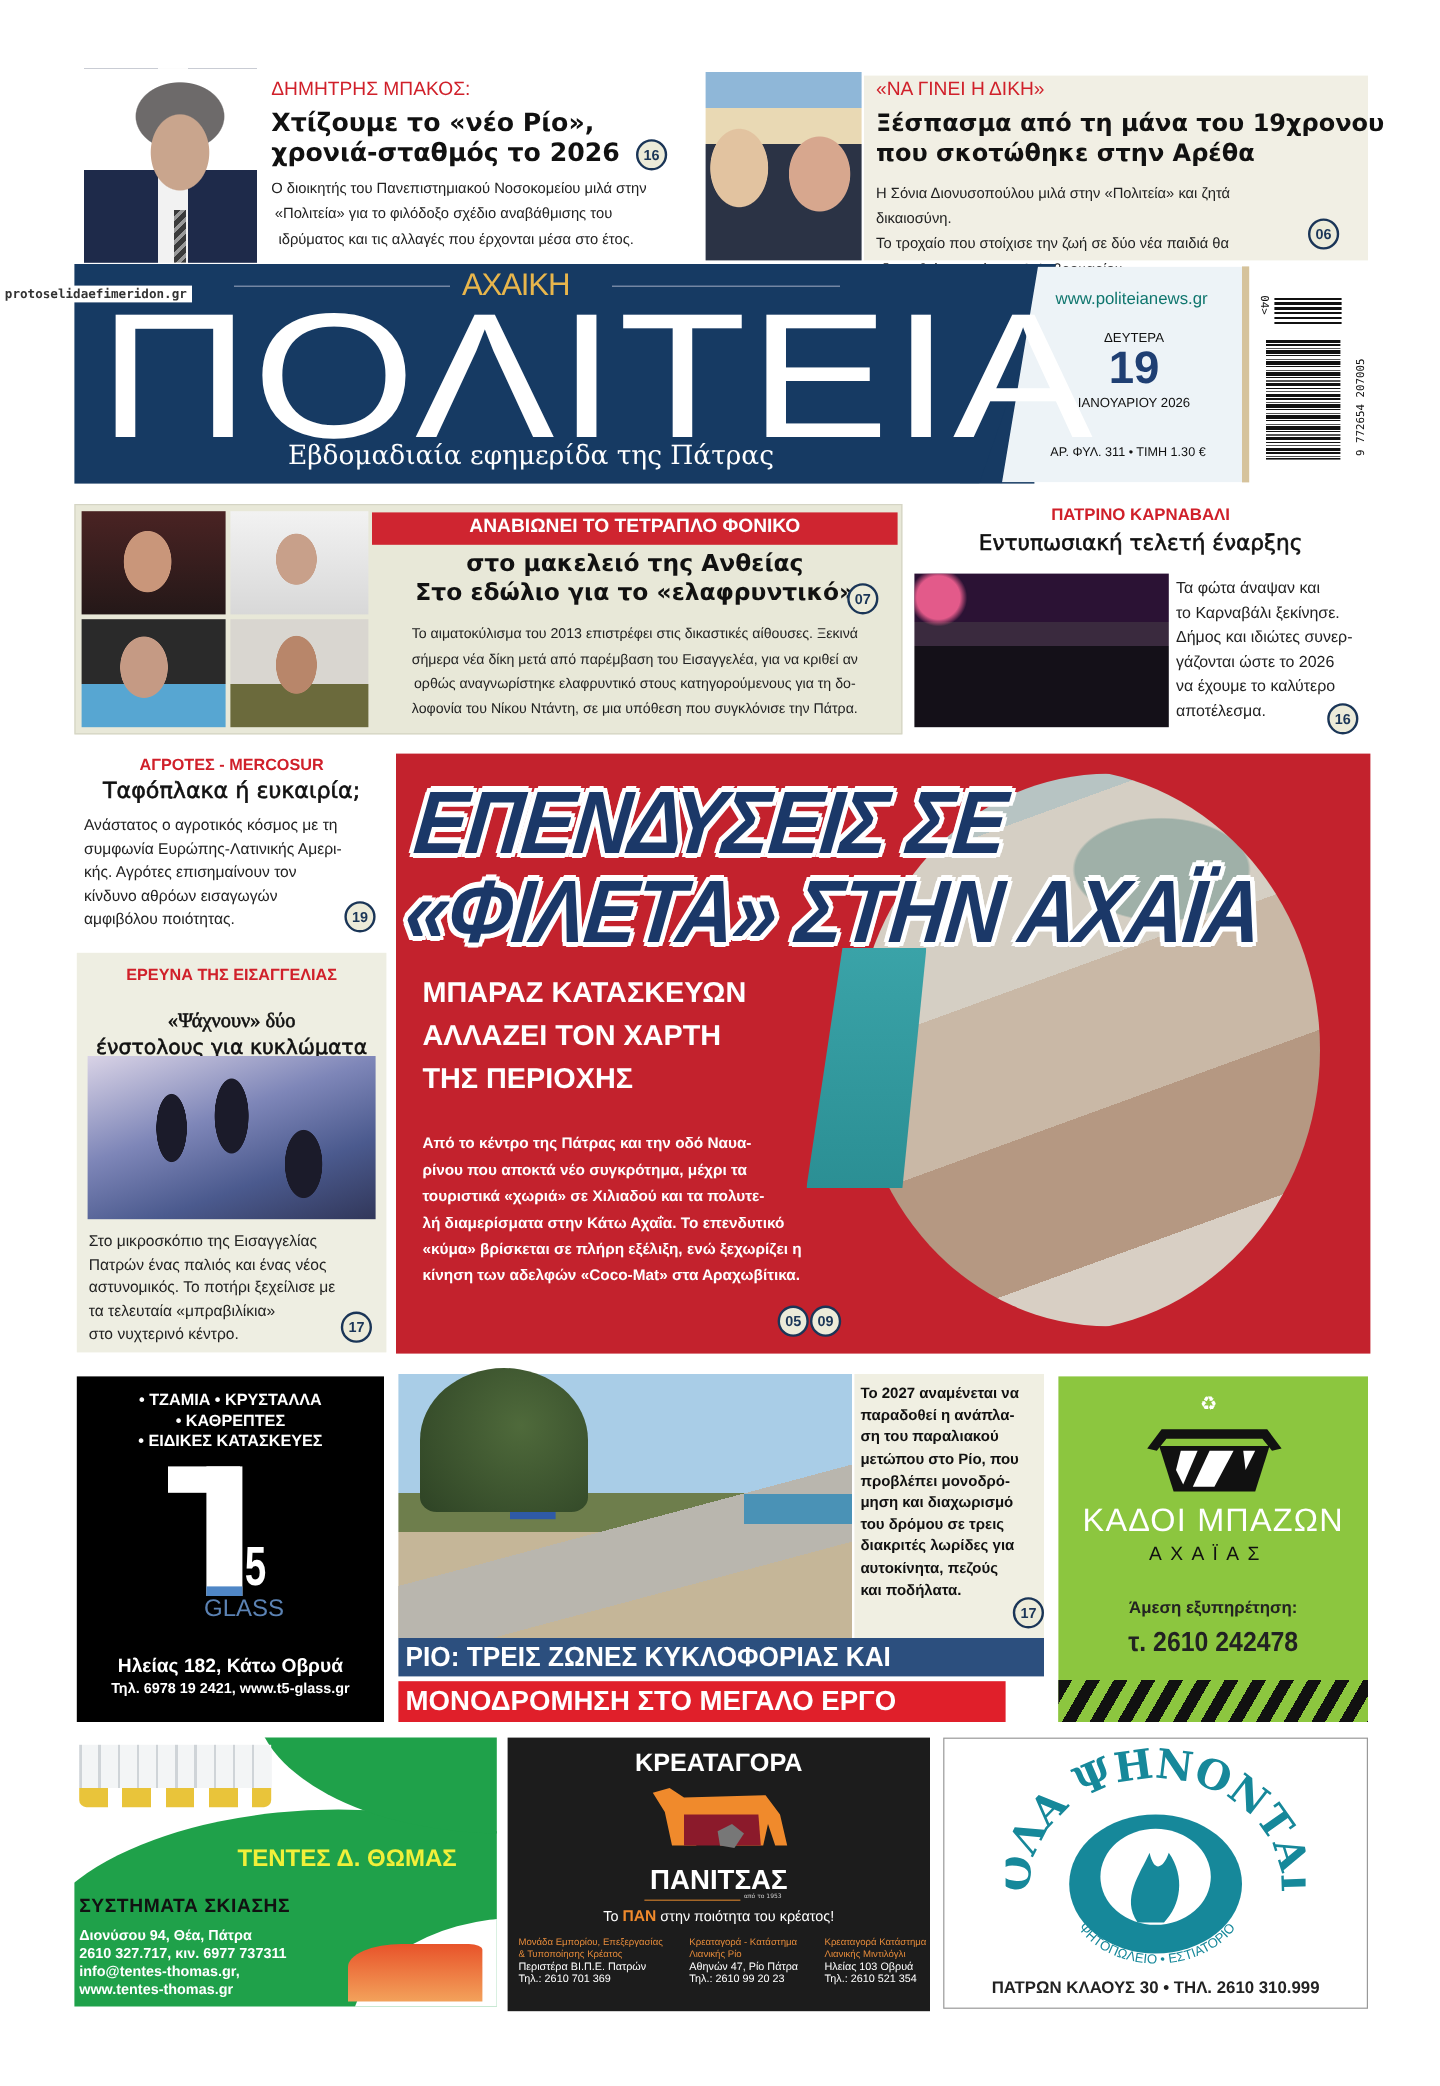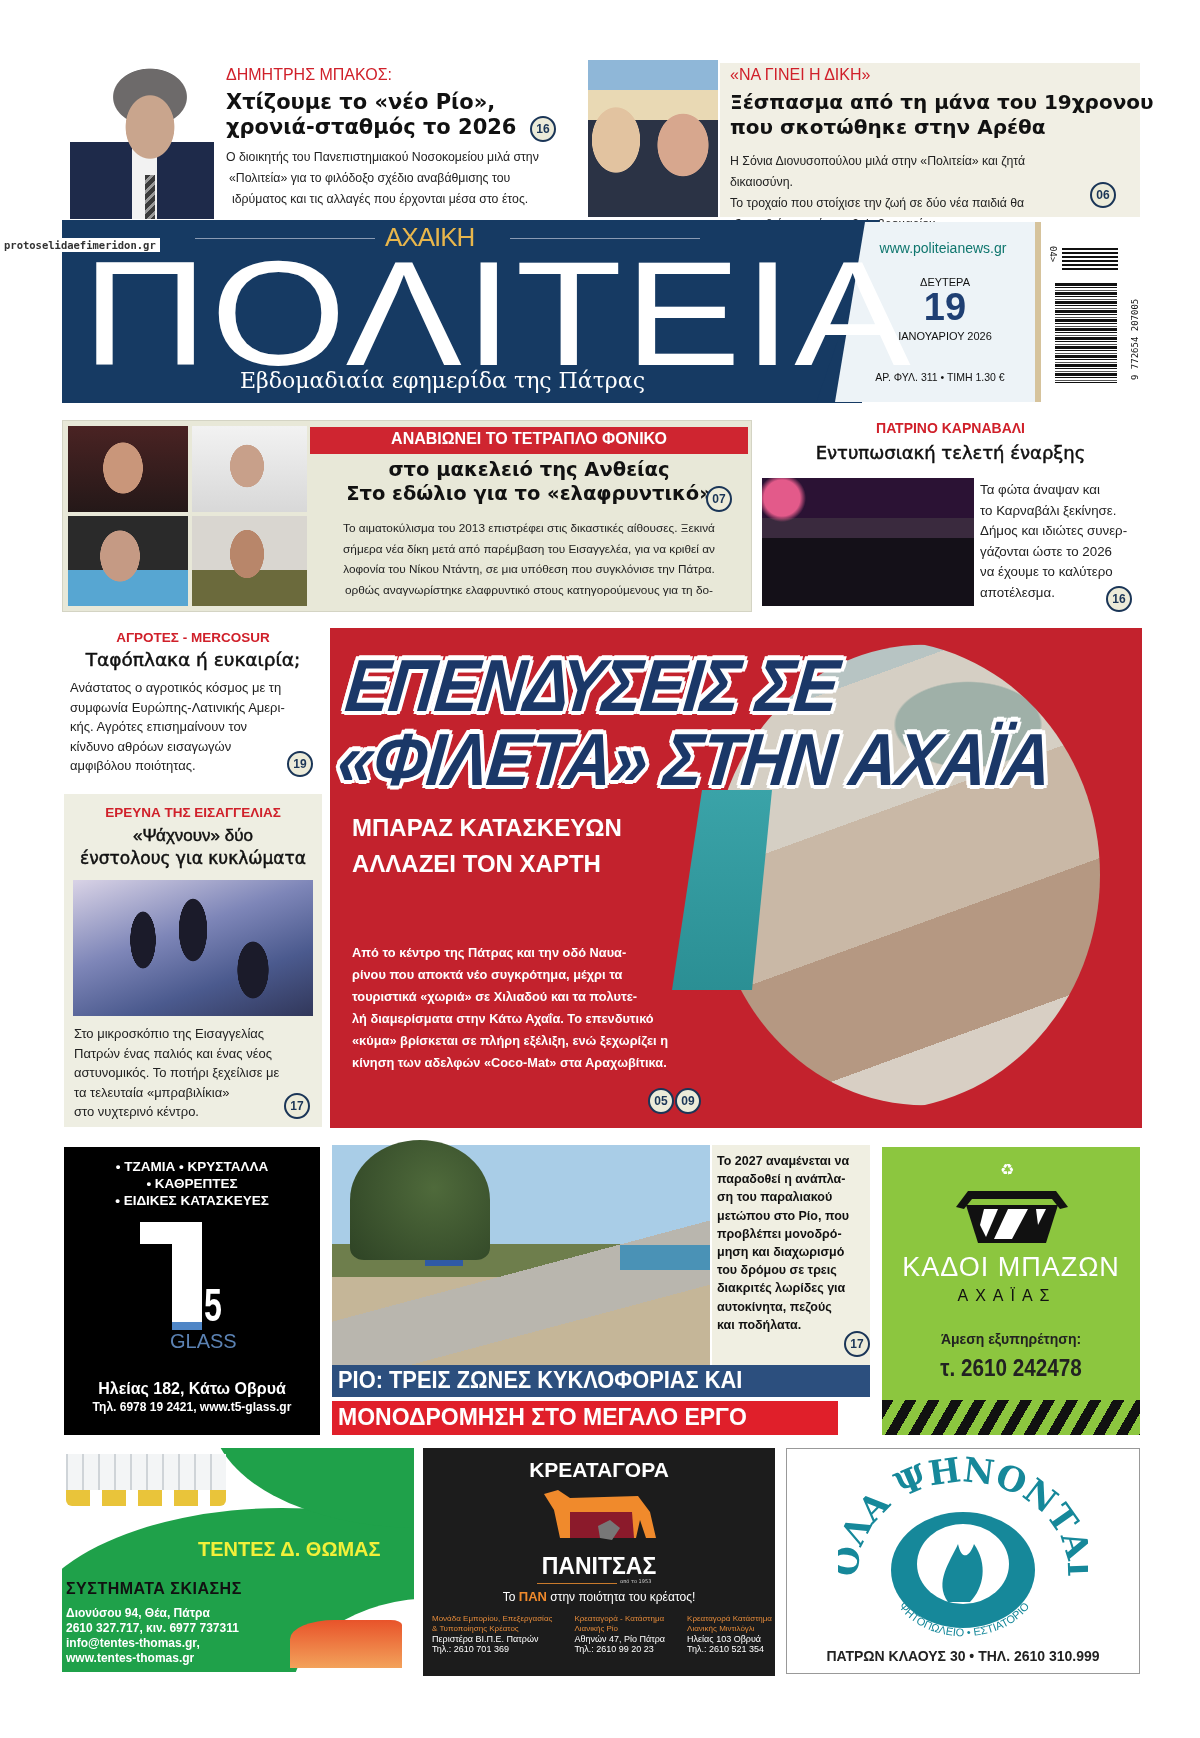--- a/index.html
+++ b/index.html
@@ -149,22 +149,22 @@
 <div class="abs" id="murder-banner"></div>
 <div class="abs" style="left:310px; top:430px; width:438px; text-align:center; font-family:'Liberation Sans',sans-serif; font-weight:700; font-size:16px; color:#fff;">ΑΝΑΒΙΩΝΕΙ ΤΟ ΤΕΤΡΑΠΛΟ ΦΟΝΙΚΟ</div>
 <div class="abs" style="left:310px; top:458px; width:438px; text-align:center;">
   <div class="head" style="font-size:19.5px; line-height:24px;">στο μακελειό της Ανθείας</div>
   <div class="head" style="font-size:19.5px; line-height:24px;">Στο εδώλιο για το «ελαφρυντικό»</div>
 </div>
 <span class="pg abs" style="left:706px; top:486px;">07</span>
 <div class="abs" style="left:312px; top:518px; width:434px; text-align:center; font-family:'Liberation Sans',sans-serif; font-size:11.8px; line-height:20.5px; color:#222;">
   <div>Το αιματοκύλισμα του 2013 επιστρέφει στις δικαστικές αίθουσες. Ξεκινά</div>
   <div>σήμερα νέα δίκη μετά από παρέμβαση του Εισαγγελέα, για να κριθεί αν</div>
+  <div>ορθώς αναγνωρίστηκε ελαφρυντικό στους κατηγορούμενους για τη δο-</div>
   <div>λοφονία του Νίκου Ντάντη, σε μια υπόθεση που συγκλόνισε την Πάτρα.</div>
-  <div>ορθώς αναγνωρίστηκε ελαφρυντικό στους κατηγορούμενους για τη δο-</div>
 </div>
 
 <div class="abs" style="left:758px; top:420px; width:385px; text-align:center;">
   <div class="kicker" style="font-size:14px;">ΠΑΤΡΙΝΟ ΚΑΡΝΑΒΑΛΙ</div>
   <div class="head" style="font-size:18px; margin-top:6px; font-weight:400; font-family:'DejaVu Sans',sans-serif; -webkit-text-stroke:0.5px #111;">Εντυπωσιακή τελετή έναρξης</div>
 </div>
 <div class="photo" id="carnival-photo"></div>
 <div class="abs" style="left:980px; top:480px; width:160px; font-family:'Liberation Sans',sans-serif; font-size:13.3px; line-height:20.5px; color:#222;">
   <div>Τα φώτα άναψαν και</div>
   <div>το Καρναβάλι ξεκίνησε.</div>
@@ -184,41 +184,42 @@
   <div>συμφωνία Ευρώπης-Λατινικής Αμερι-</div>
   <div>κής. Αγρότες επισημαίνουν τον</div>
   <div>κίνδυνο αθρόων εισαγωγών</div>
   <div>αμφιβόλου ποιότητας.</div>
 </div>
 <span class="pg abs" style="left:287px; top:751px;">19</span>
 
 <div class="abs" style="left:64px; top:794px; width:258px; height:333px; background:#eeeee2;"></div>
 <div class="abs" style="left:64px; top:805px; width:258px; text-align:center;">
   <div class="kicker" style="font-size:13.5px;">ΕΡΕΥΝΑ ΤΗΣ ΕΙΣΑΓΓΕΛΙΑΣ</div>
-  <div style="font-family:Liberation Sans, sans-serif; font-size:17px; line-height:23px; margin-top:4px; -webkit-text-stroke:0.5px #111;">«Ψάχνουν» δύο</div>
+  <div style="font-family:Liberation Serif, serif; font-size:17px; line-height:23px; margin-top:19px; -webkit-text-stroke:0.5px #111;">«Ψάχνουν» δύο</div>
   <div style="font-family:'DejaVu Sans',sans-serif; font-size:17px; line-height:23px; -webkit-text-stroke:0.5px #111;">ένστολους για κυκλώματα</div>
 </div>
 <div class="photo" style="left:73px; top:880px; width:240px; height:136px; background: radial-gradient(ellipse 18px 40px at 70px 60px,#1b1b2a 0 70%,transparent 72%), radial-gradient(ellipse 20px 44px at 120px 50px,#1b1b2a 0 70%,transparent 72%), radial-gradient(ellipse 22px 40px at 180px 90px,#1b1b2a 0 70%,transparent 72%), linear-gradient(160deg,#d9d3e6,#7e86b8 40%,#4b5a8e 70%,#31375a);"></div>
 <div class="abs" style="left:74px; top:1024px; width:245px; font-family:'Liberation Sans',sans-serif; font-size:13px; line-height:19.5px; color:#222;">
   <div>Στο μικροσκόπιο της Εισαγγελίας</div>
   <div>Πατρών ένας παλιός και ένας νέος</div>
   <div>αστυνομικός. Το ποτήρι ξεχείλισε με</div>
   <div>τα τελευταία «μπραβιλίκια»</div>
   <div>στο νυχτερινό κέντρο.</div>
 </div>
 <span class="pg abs" style="left:284px; top:1093px;">17</span>
 
 <div class="abs" id="lead"></div>
 <div class="abs" id="lead-photo"></div>
 <div class="abs" id="lead-sea"></div>
 <div class="abs lead-title" style="left:350px; top:648px;">ΕΠΕΝΔΥΣΕΙΣ ΣΕ</div>
 <div class="abs lead-title" style="left:342px; top:722px;">«ΦΙΛΕΤΑ» ΣΤΗΝ ΑΧΑΪΑ</div>
 <div class="abs" style="left:352px; top:810px; font-family:'Liberation Sans',sans-serif; font-weight:700; font-size:24px; line-height:36px; color:#fff;">
   <div>ΜΠΑΡΑΖ ΚΑΤΑΣΚΕΥΩΝ</div>
   <div>ΑΛΛΑΖΕΙ ΤΟΝ ΧΑΡΤΗ</div>
+  <div>ΤΗΣ ΠΕΡΙΟΧΗΣ</div>
 </div>
 <div class="abs" style="left:352px; top:942px; width:355px; font-family:'Liberation Sans',sans-serif; font-weight:700; font-size:12.8px; line-height:22px; color:#fff; text-align:justify;">
   <div>Από το κέντρο της Πάτρας και την οδό Ναυα-</div>
   <div>ρίνου που αποκτά νέο συγκρότημα, μέχρι τα</div>
   <div>τουριστικά «χωριά» σε Χιλιαδού και τα πολυτε-</div>
   <div>λή διαμερίσματα στην Κάτω Αχαΐα. Το επενδυτικό</div>
   <div>«κύμα» βρίσκεται σε πλήρη εξέλιξη, ενώ ξεχωρίζει η</div>
   <div>κίνηση των αδελφών «Coco-Mat» στα Αραχωβίτικα.</div>
 </div>
 <span class="pg abs" style="left:648px; top:1088px;">05</span>

